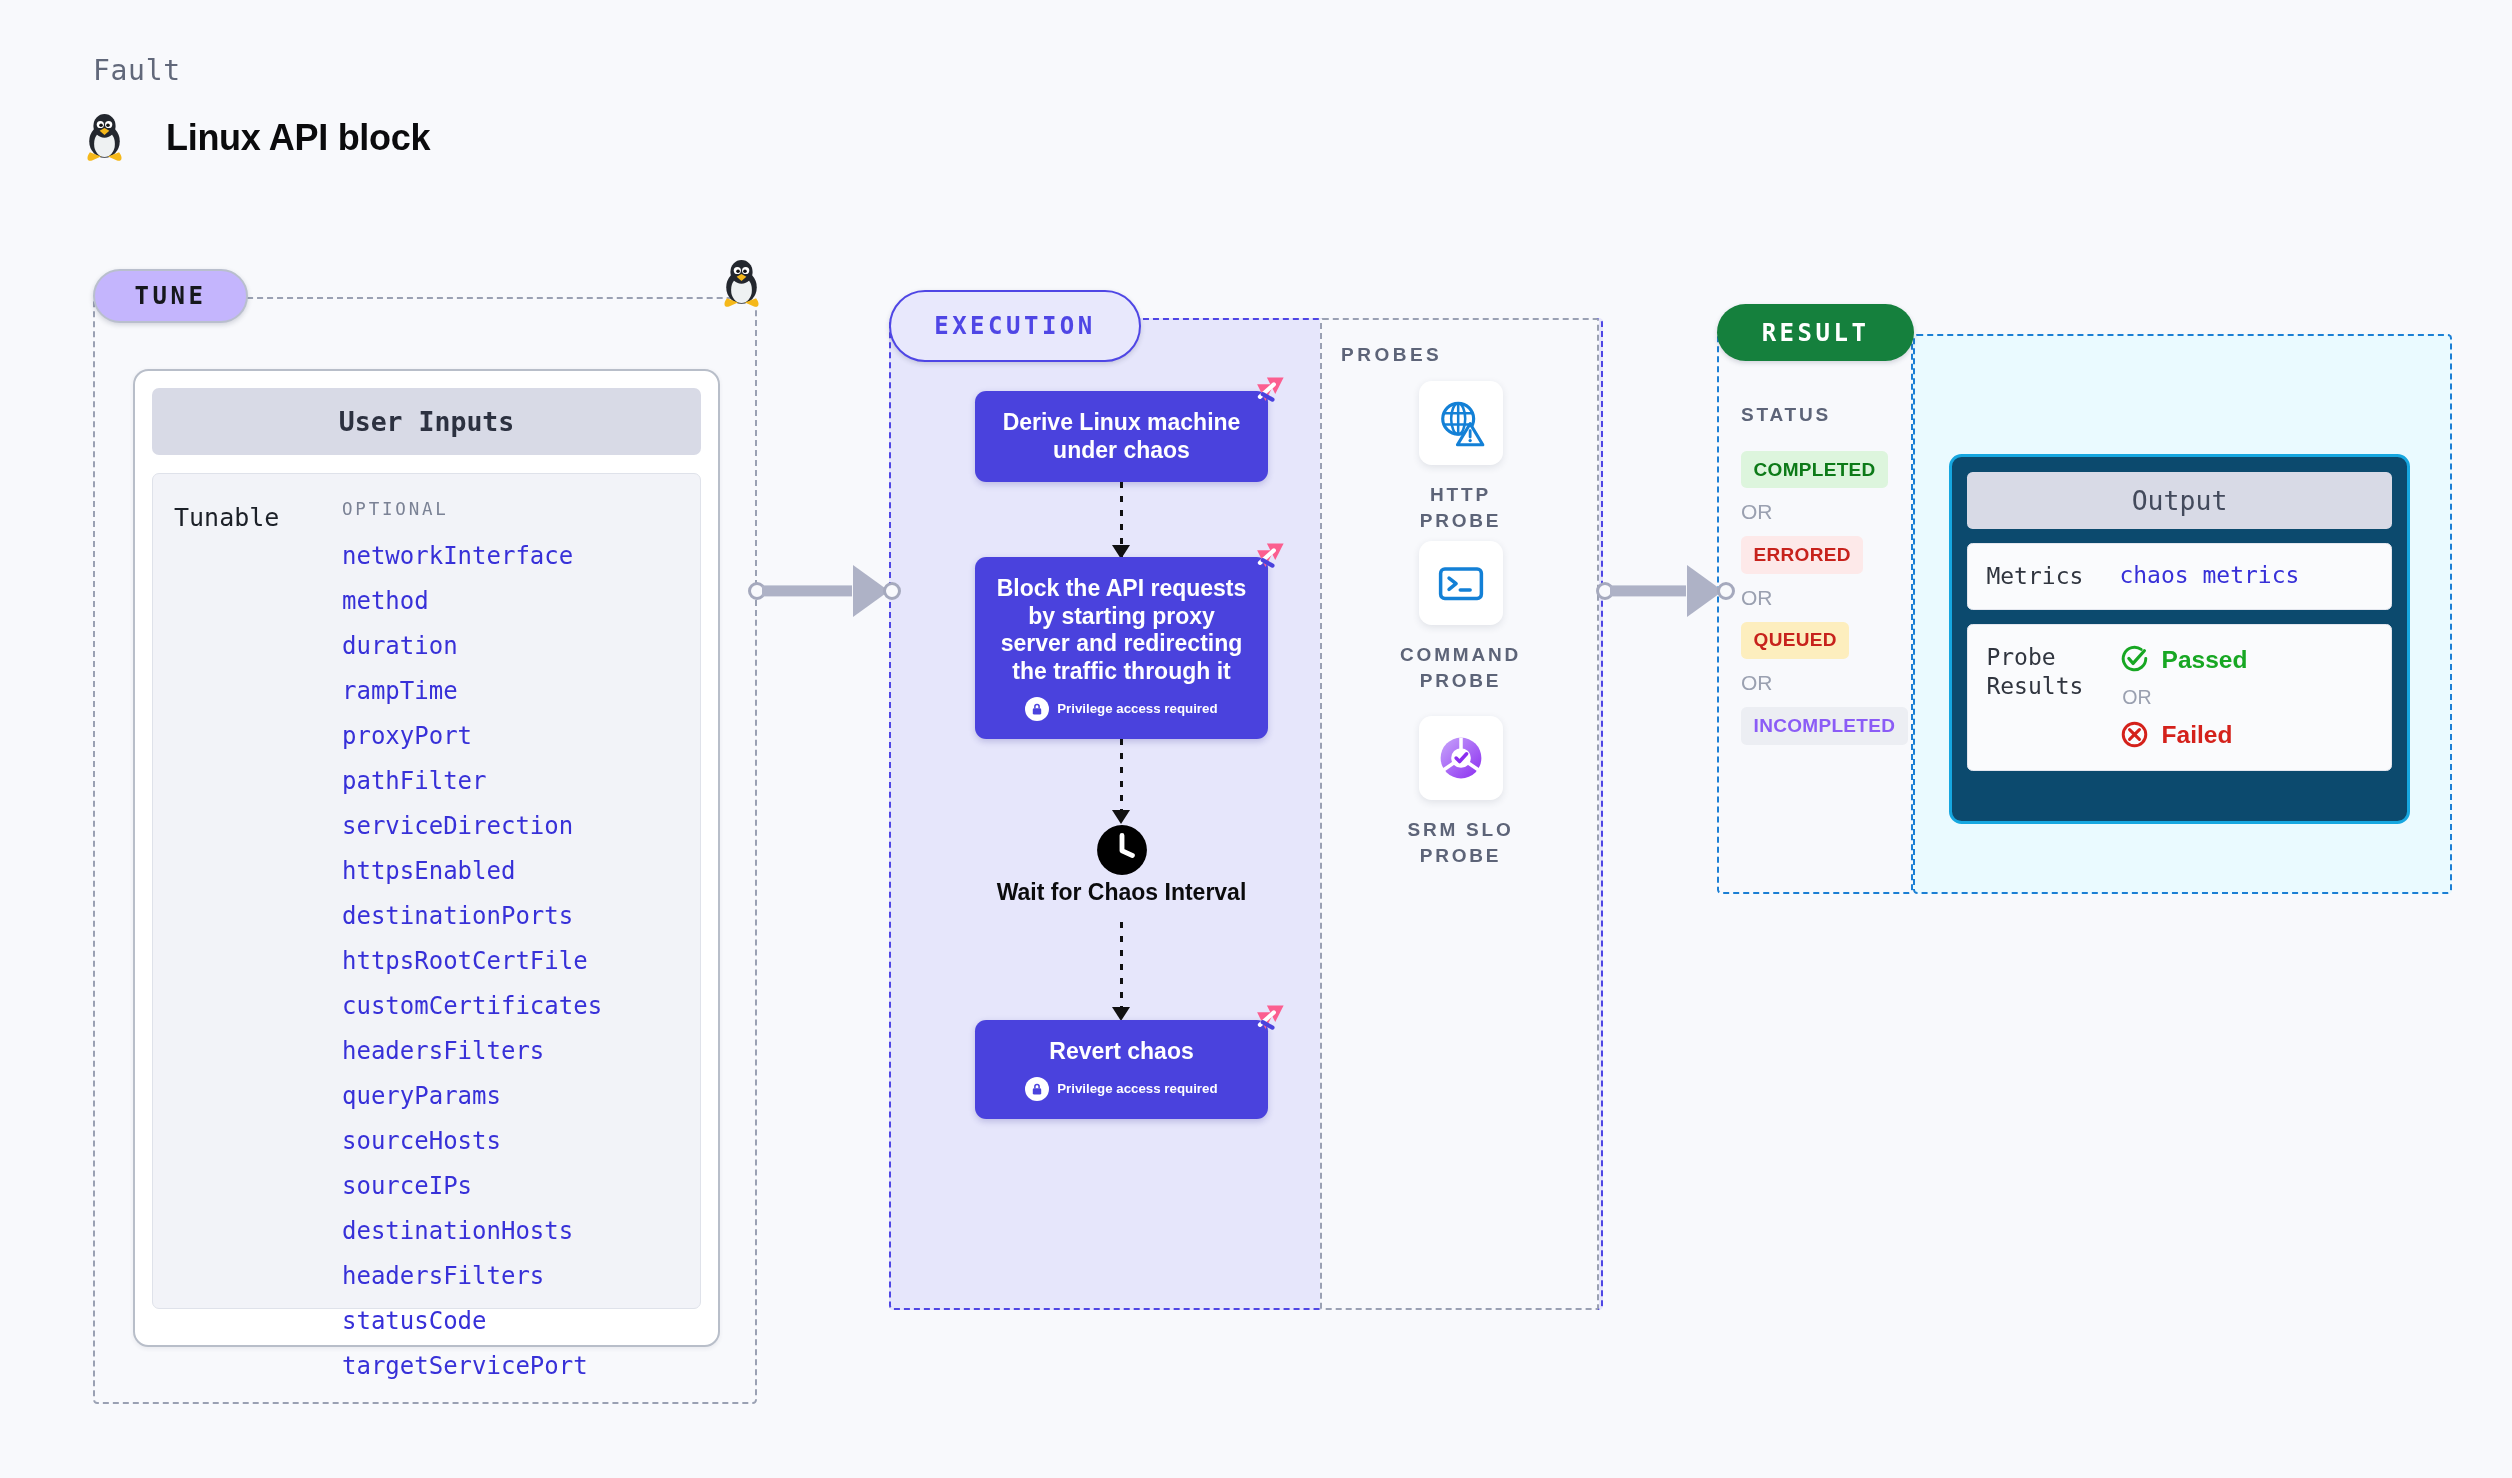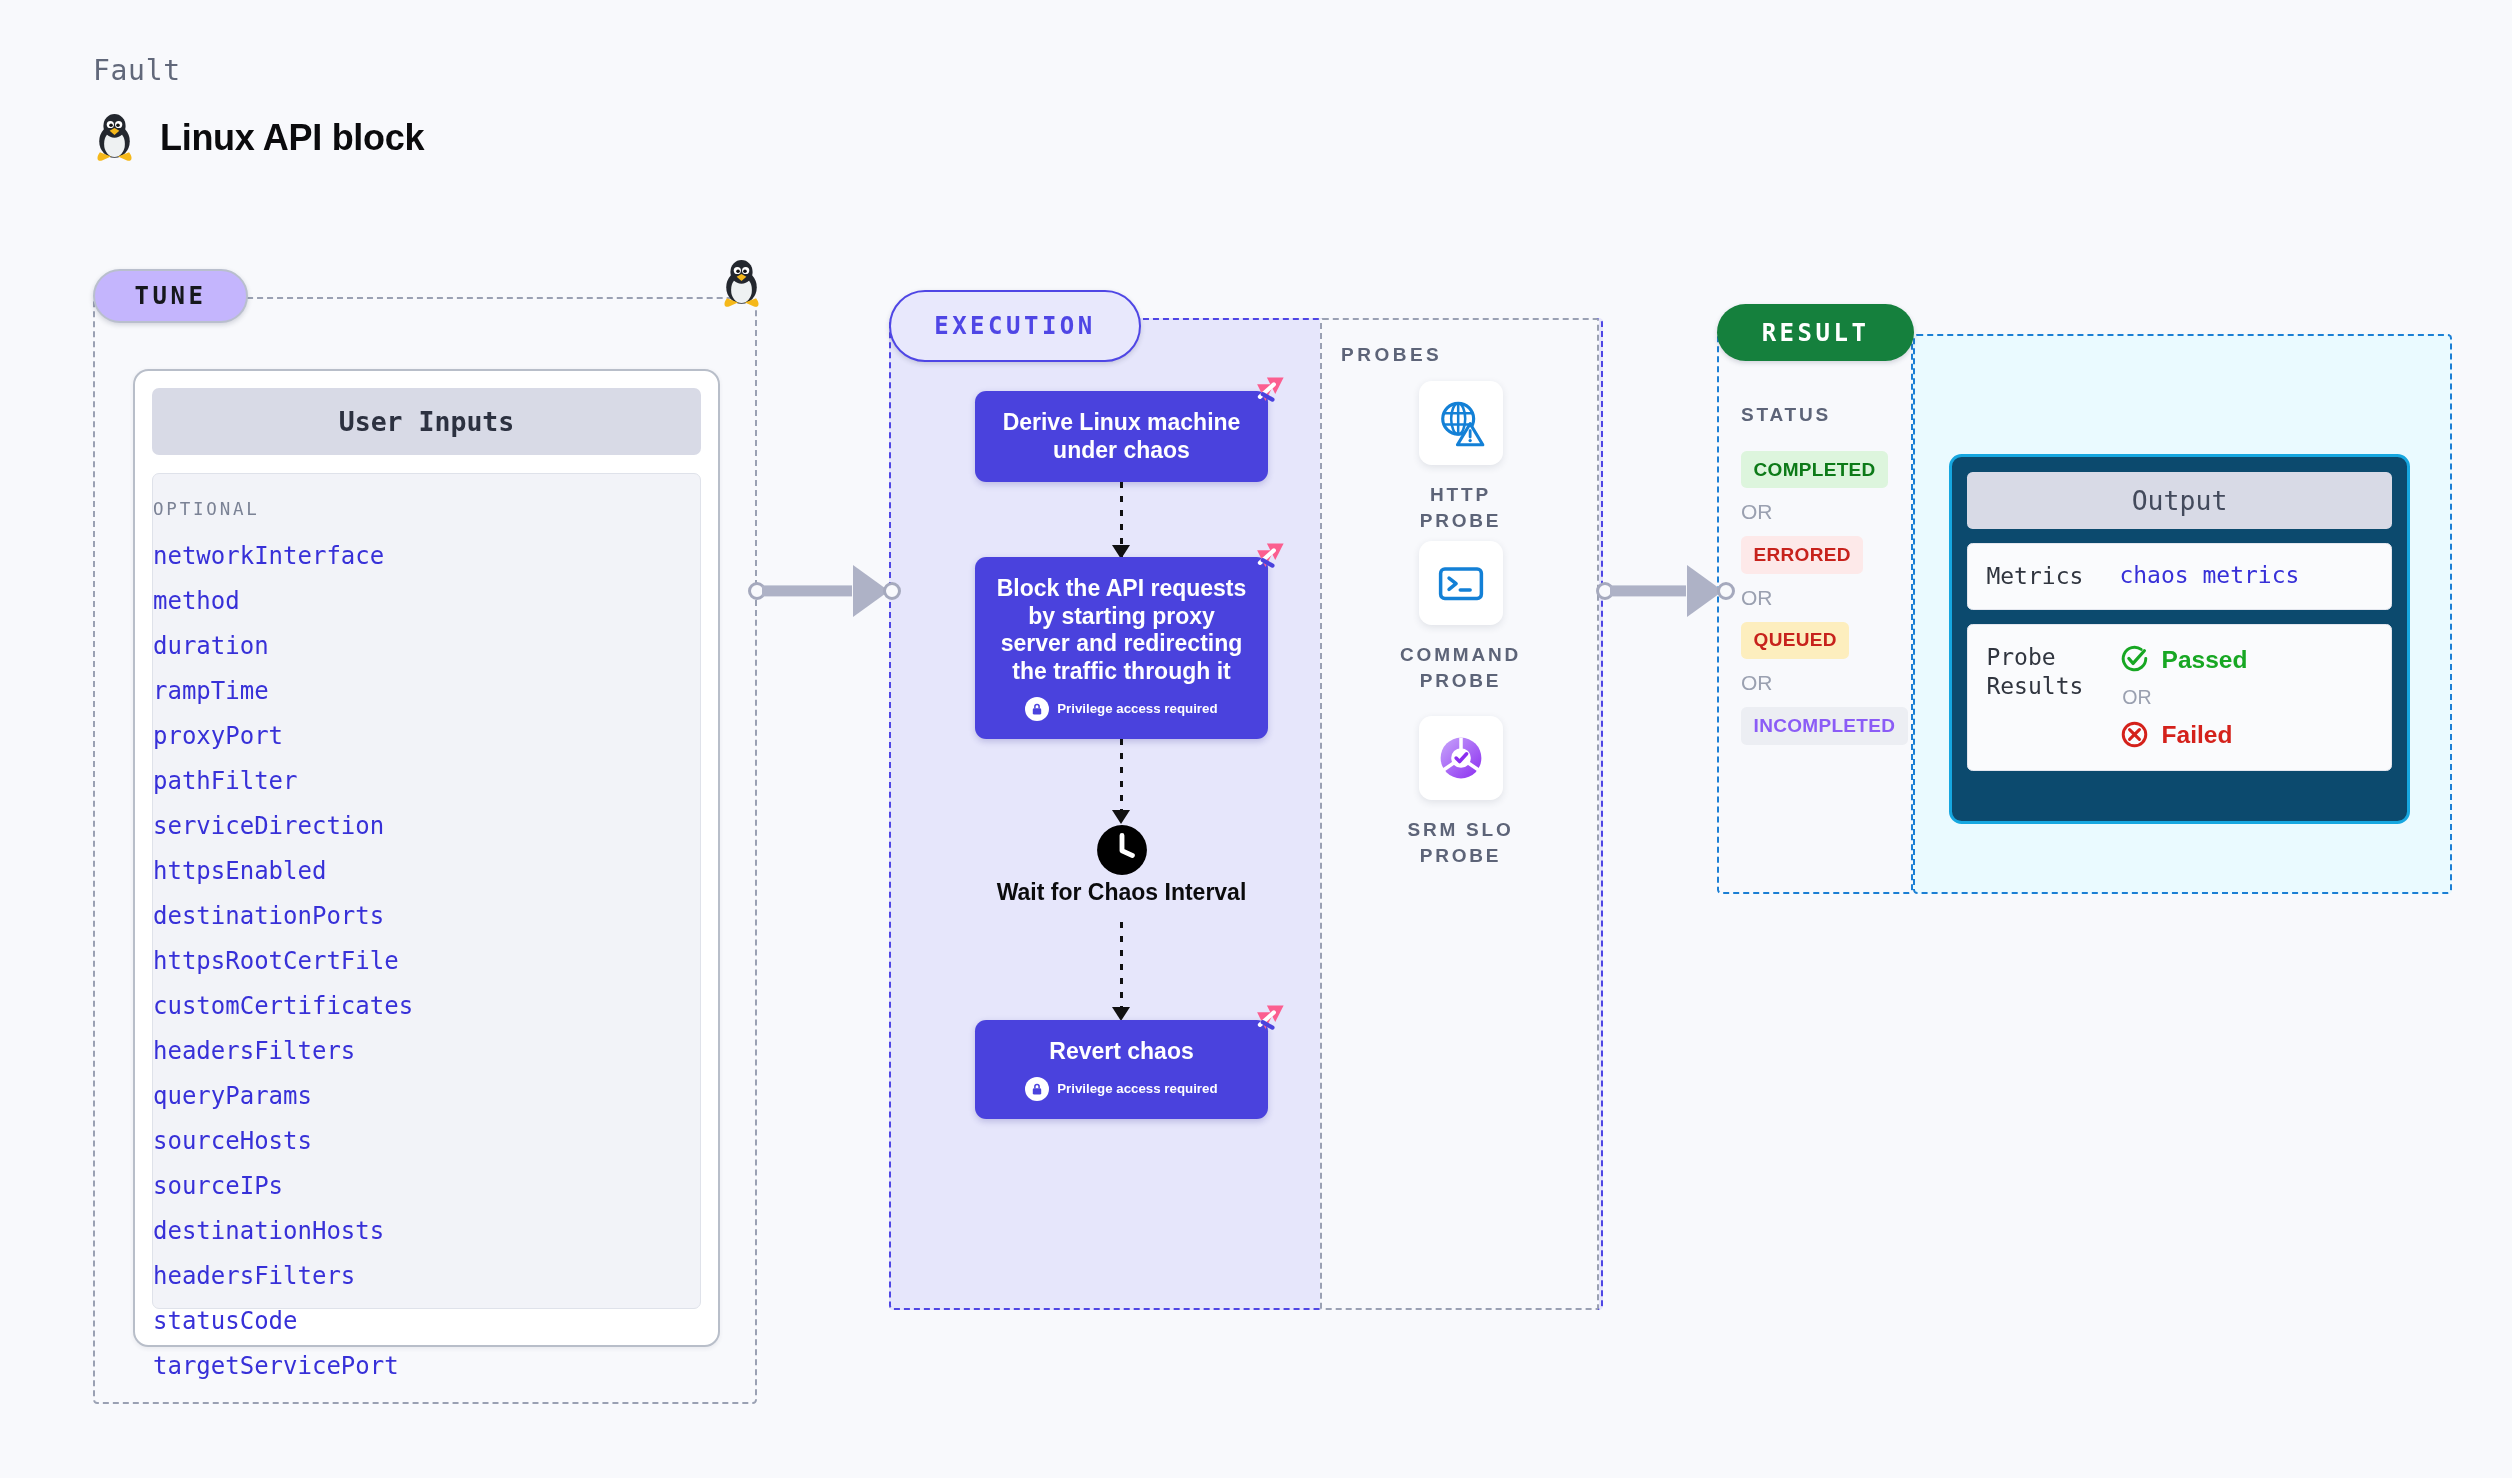--- a/index.html
+++ b/index.html
@@ -11,22 +11,22 @@
   }
   .root { position: relative; width: 2512px; height: 1478px; }
 
   
   .fault-label {
     position: absolute; left: 93px; top: 54px;
     font-family: "DejaVu Sans Mono", monospace;
     font-size: 28px; color: #61687a; letter-spacing: 0.7px;
   }
   .title-row {
-    position: absolute; left: 93px; top: 112px;
-    display: flex; align-items: center; gap: 24px;
+    position: absolute; left: 83px; top: 112px;
+    display: flex; align-items: center; gap: 40px;
   }
   .title-text {
     font-size: 36px; font-weight: bold; color: #0b0b0d;
     letter-spacing: -0.3px;
   }
 
   
   .sect { position: absolute; }
   .sect-body {
     position: absolute; inset: 0;
@@ -300,20 +300,21 @@
         <circle cx="36" cy="19" r="2.6" fill="#111"></circle>
       <path d="M24 27 L31 23 L38 27 L31 33 Z" fill="#f5b81a"></path>
       <path d="M10 58 C4 66 6 72 13 70 L26 64 Z" fill="#f5b81a"></path>
       <path d="M52 58 C58 66 56 72 49 70 L36 64 Z" fill="#f5b81a"></path>
     </svg>
   </div>
 
   <div class="inputs-card">
     <div class="inputs-title">User Inputs</div>
     <div class="inputs-list">
+      <div class="tunable-col">Tunable</div>
       <div class="params-col">
         <div class="optional-label">OPTIONAL</div>
         <div id="param-list">
             <div class="param">networkInterface</div>
             <div class="param">method</div>
             <div class="param">duration</div>
             <div class="param">rampTime</div>
             <div class="param">proxyPort</div>
             <div class="param">pathFilter</div>
             <div class="param">serviceDirection</div>

